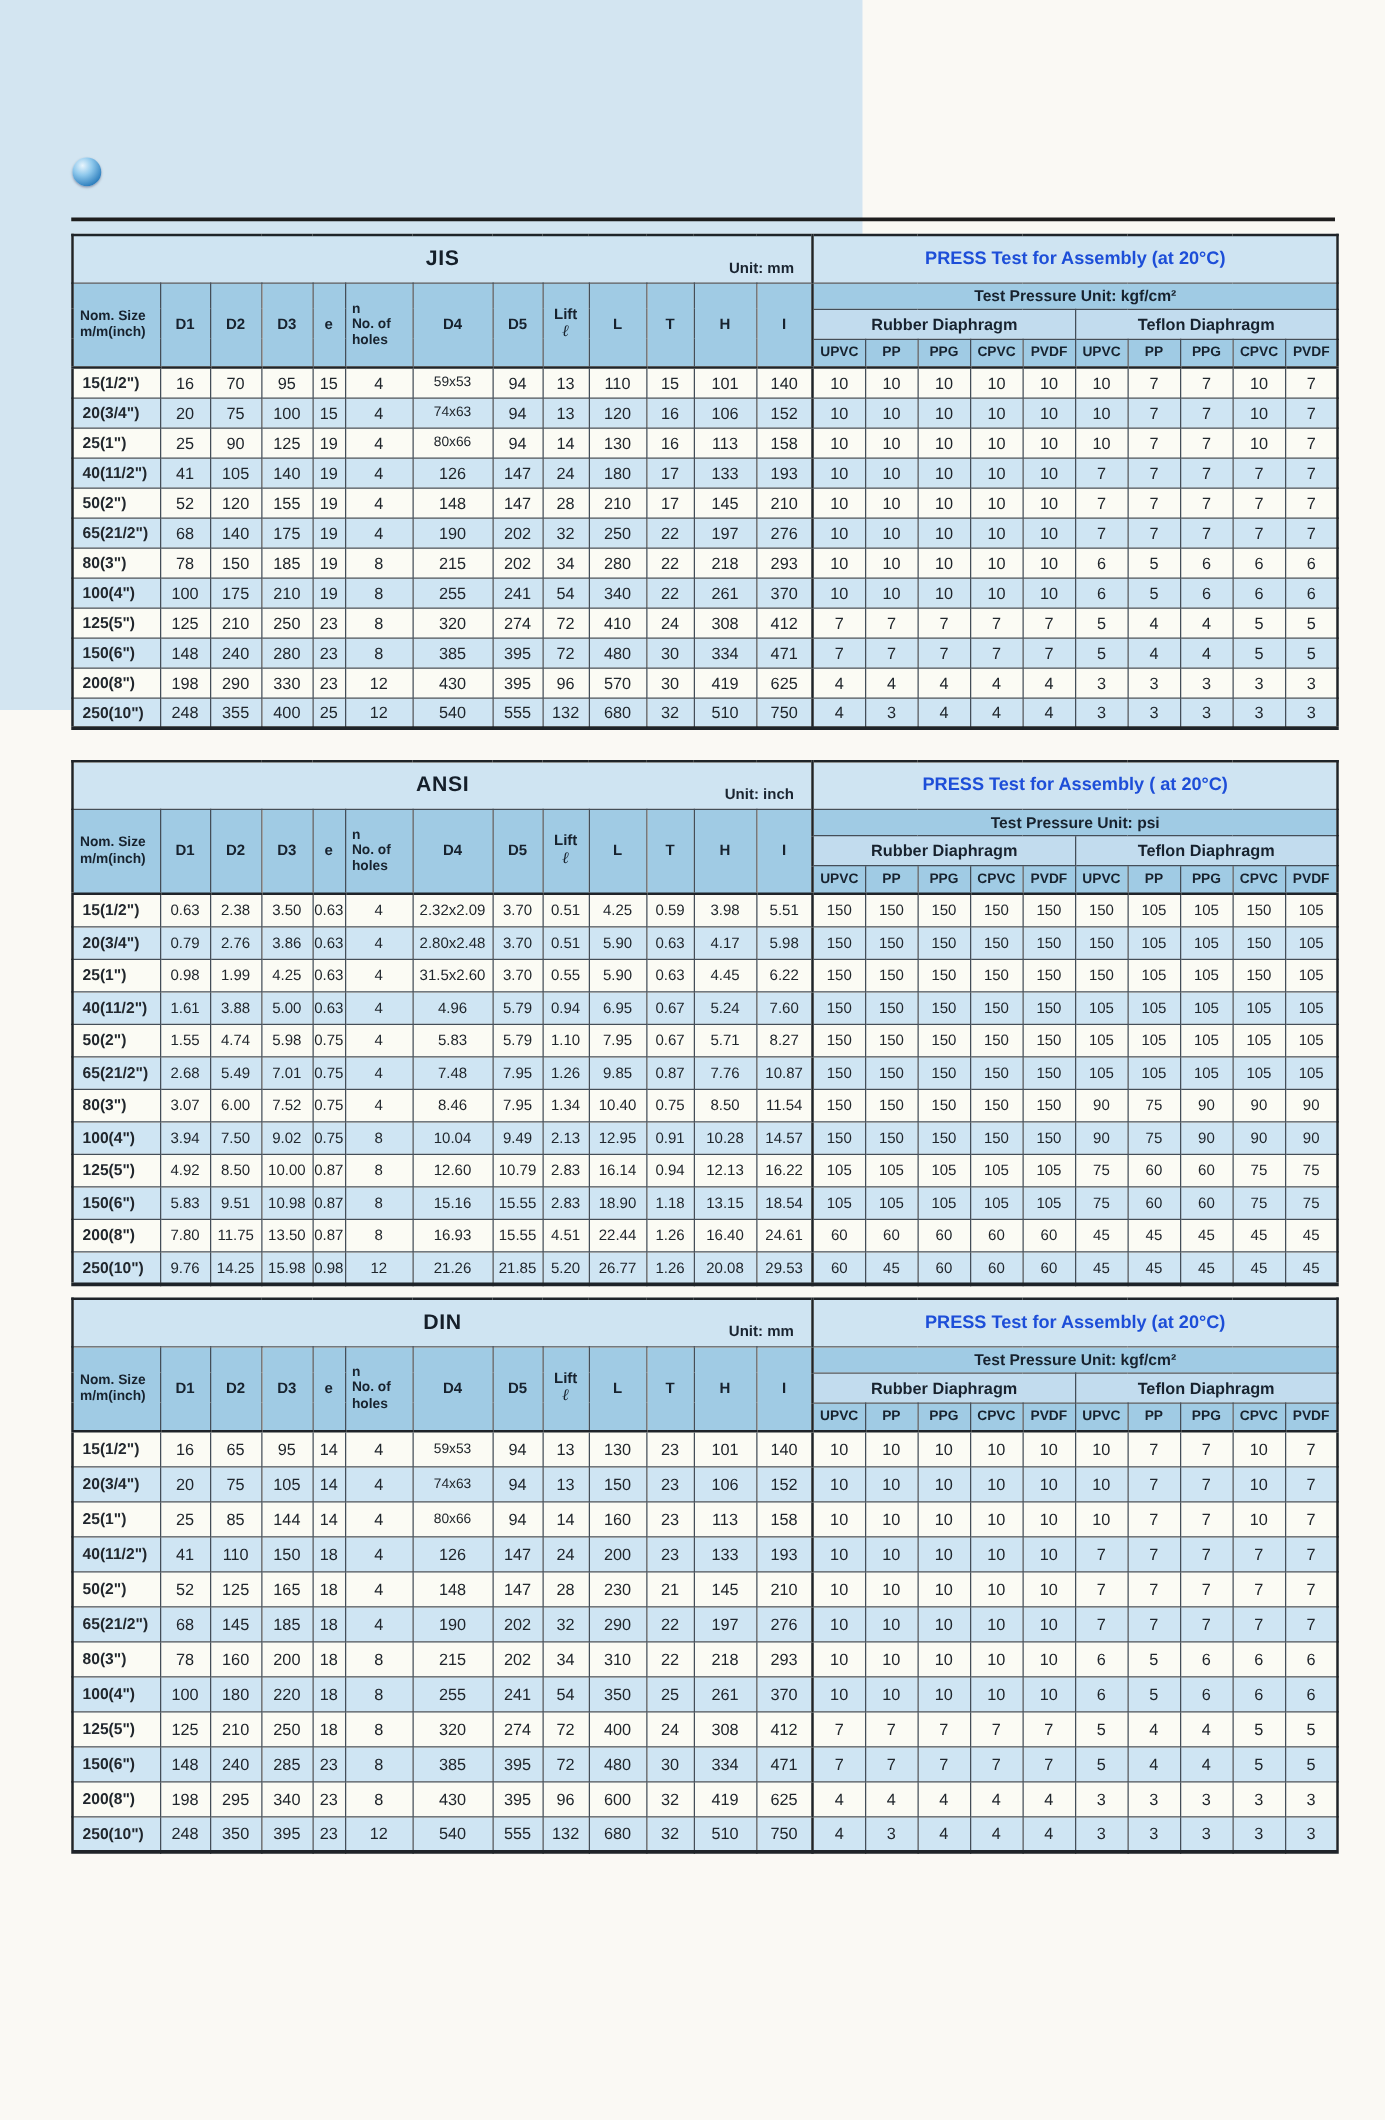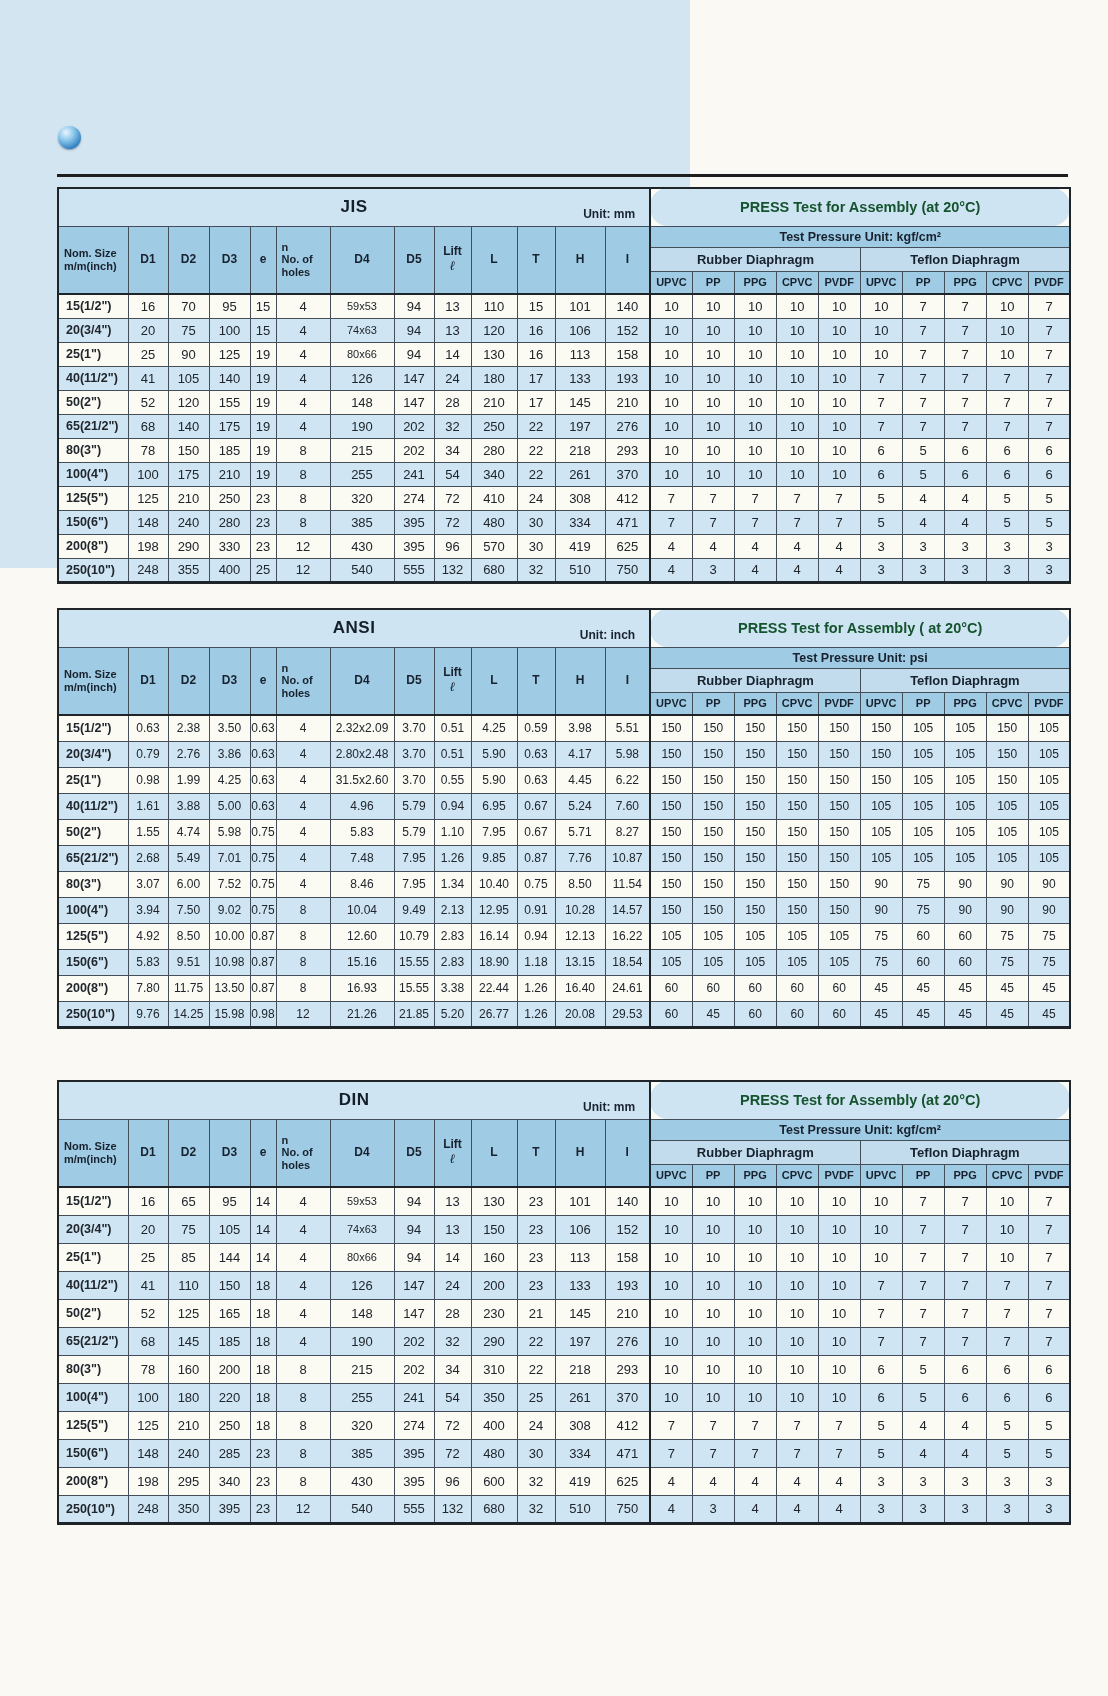--- a/index.html
+++ b/index.html
@@ -18,35 +18,35 @@
     background:radial-gradient(circle at 35% 28%, #e8f5fd 0%, #8ec8ec 35%, #3181bf 75%, #1a5c93 100%);
     box-shadow:0 1px 2px rgba(0,0,50,.35);
   }
   .page-title { font-size:27px; font-weight:bold; color:#1b2531; letter-spacing:.5px; }
   .rule { position:absolute; left:57px; top:174px; width:1011px; height:3px; background:#1e1e1e; }
 
   #tables { position:absolute; left:57px; top:0; width:1012px; height:1284px; }
   .std-section { position:absolute; left:0; width:1012px; }
   .t-jis  { top:187px; }
   .t-ansi { top:608px; }
-  .t-din  { top:1080px; }
+  .t-din  { top:1038px; }
 
   table.dim-table {
     border-collapse:collapse; table-layout:fixed; width:1012px;
     background:#fcfcf7; border:2px solid #1f2429; border-bottom-width:3px;
   }
   th,td { border:1px solid #444e58; text-align:center; vertical-align:middle; overflow:hidden; }
   .sec-start { border-left:2px solid #1f2429 !important; }
 
   
   .band { background:var(--c-band,#cfe4f2); height:38px; }
   .band-box { position:relative; width:100%; height:100%; display:flex; align-items:center; justify-content:center; }
   .std-name { font-size:17px; font-weight:bold; color:#151f2a; letter-spacing:.5px; }
   .unit-label { position:absolute; right:14px; bottom:5px; font-size:12px; font-weight:bold; color:#1a2430; }
-  .press-band { font-size:14.5px; font-weight:bold; color:#14532d;border-radius:18px; }
+  .press-band { font-size:14.5px; font-weight:bold; color:#1d4ed8; }
 
   
   .colhead { background:var(--c-head,#a0cbe4); font-size:12px; font-weight:bold; color:#17222e;
              border-bottom:2px solid #1f2429; line-height:1.15; }
   .col-nom_size,.col-n_holes { text-align:left; padding-left:5px; font-size:11px; }
   .hline { display:block; }
   .script { font-family:"DejaVu Serif", serif; font-style:italic; font-size:13px; }
   .punit { background:var(--c-head,#a0cbe4); height:21px; font-size:12.5px; font-weight:bold; color:#17222e; }
   .diaph { background:var(--c-diaph,#c2dcee); height:24px; font-size:13px; font-weight:bold; color:#17222e; }
   .mat   { background:var(--c-head,#a0cbe4); height:23px; font-size:11px; font-weight:bold; color:#17222e;
@@ -793,21 +793,21 @@
           </tr>
           <tr>
             <th class="size-cell">200(8")</th>
             <td>7.80</td>
             <td>11.75</td>
             <td>13.50</td>
             <td>0.87</td>
             <td>8</td>
             <td>16.93</td>
             <td>15.55</td>
-            <td>3.38</td>
+            <td>4.51</td>
             <td>22.44</td>
             <td>1.26</td>
             <td>16.40</td>
             <td>24.61</td>
             <td class="sec-start">60</td>
             <td>60</td>
             <td>60</td>
             <td>60</td>
             <td>60</td>
             <td>45</td>

